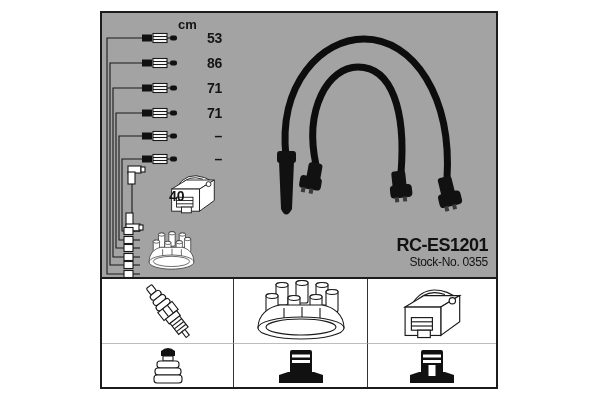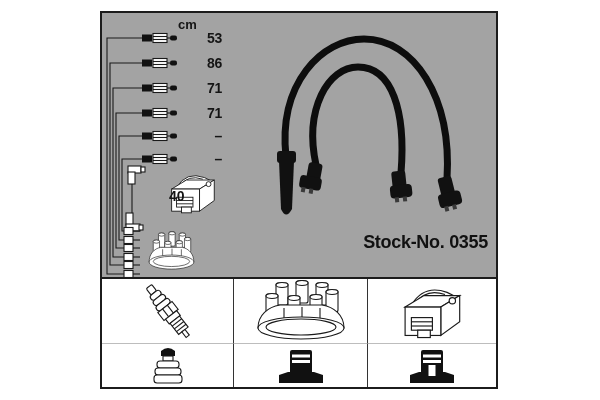--- a/index.html
+++ b/index.html
@@ -13,21 +13,21 @@
     border:2px solid #1c1c1c;box-sizing:border-box;background:#a3a3a3;
   }
   .upper{position:absolute;left:0;top:0;width:394px;height:264px;}
   .upper svg.scene{position:absolute;left:0;top:0;}
   .lbl{position:absolute;font-weight:bold;color:#151515;z-index:2;}
   .unit{left:76px;top:4px;font-size:13px;}
   .len{left:80px;width:40px;font-size:14px;letter-spacing:-0.3px;text-align:right;}
   .coil-len{left:44px;top:175px;font-size:14px;margin-left:23px;}
   .partblock{position:absolute;right:8px;top:222px;text-align:right;z-index:2;}
   .partno{font-size:18px;font-weight:bold;letter-spacing:-0.5px;line-height:20px;}
-  .stockno{font-size:18px;font-weight:bold;letter-spacing:-0.3px;line-height:14px;}
+  .stockno{font-size:12px;font-weight:normal;letter-spacing:-0.3px;line-height:14px;}
   .grid{
     position:absolute;left:0;top:264px;width:394px;height:110px;
     border-top:2px solid #1c1c1c;display:grid;
     grid-template-columns:132px 134px 128px;grid-template-rows:64px 44px;
   }
   .cell{display:flex;align-items:center;justify-content:center;box-sizing:border-box;background:#fff;}
   .cv{border-right:1px solid #333;}
   .r2{border-top:1px solid #bdbdbd;}
   svg{display:block;}
   .ln{stroke:#1a1a1a;stroke-width:1.1;fill:none;}
@@ -168,20 +168,21 @@
     <span class="lbl unit">cm</span>
     <span class="lbl len" style="top:17px">53</span>
     <span class="lbl len" style="top:42px">86</span>
     <span class="lbl len" style="top:67px">71</span>
     <span class="lbl len" style="top:92px">71</span>
     <span class="lbl len" style="top:115px">–</span>
     <span class="lbl len" style="top:138px">–</span>
     <span class="lbl coil-len">40</span>
 
     <div class="partblock">
+      <div class="partno">RC-ES1201</div>
       <div class="stockno">Stock-No. 0355</div>
     </div>
   </div>
 
   <div class="grid">
 
     <div class="cell cv">
       <svg width="120" height="62" viewBox="0 0 120 62">
         <g transform="translate(60,31) rotate(-38)">
           <rect x="-3.5" y="-31" width="7" height="8" rx="1.5" class="wh"></rect>

